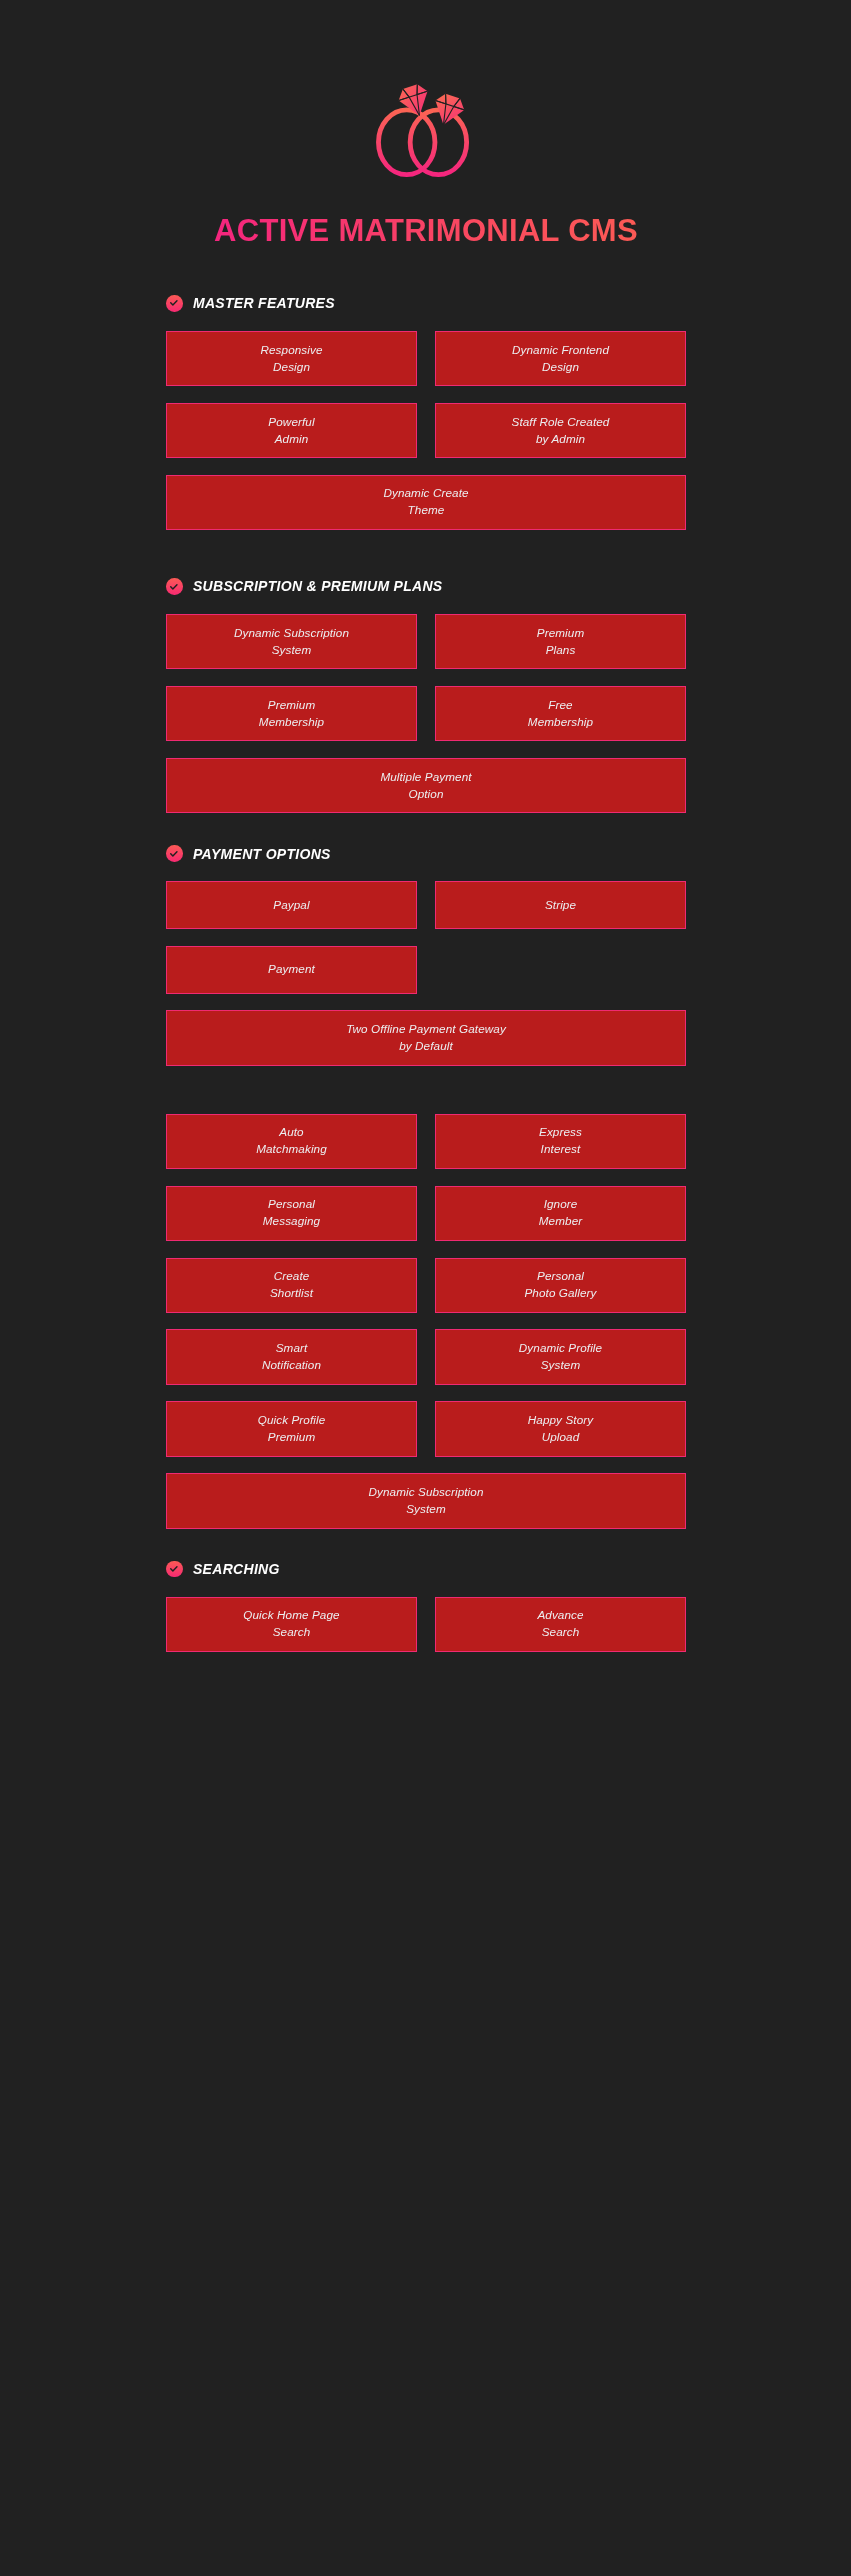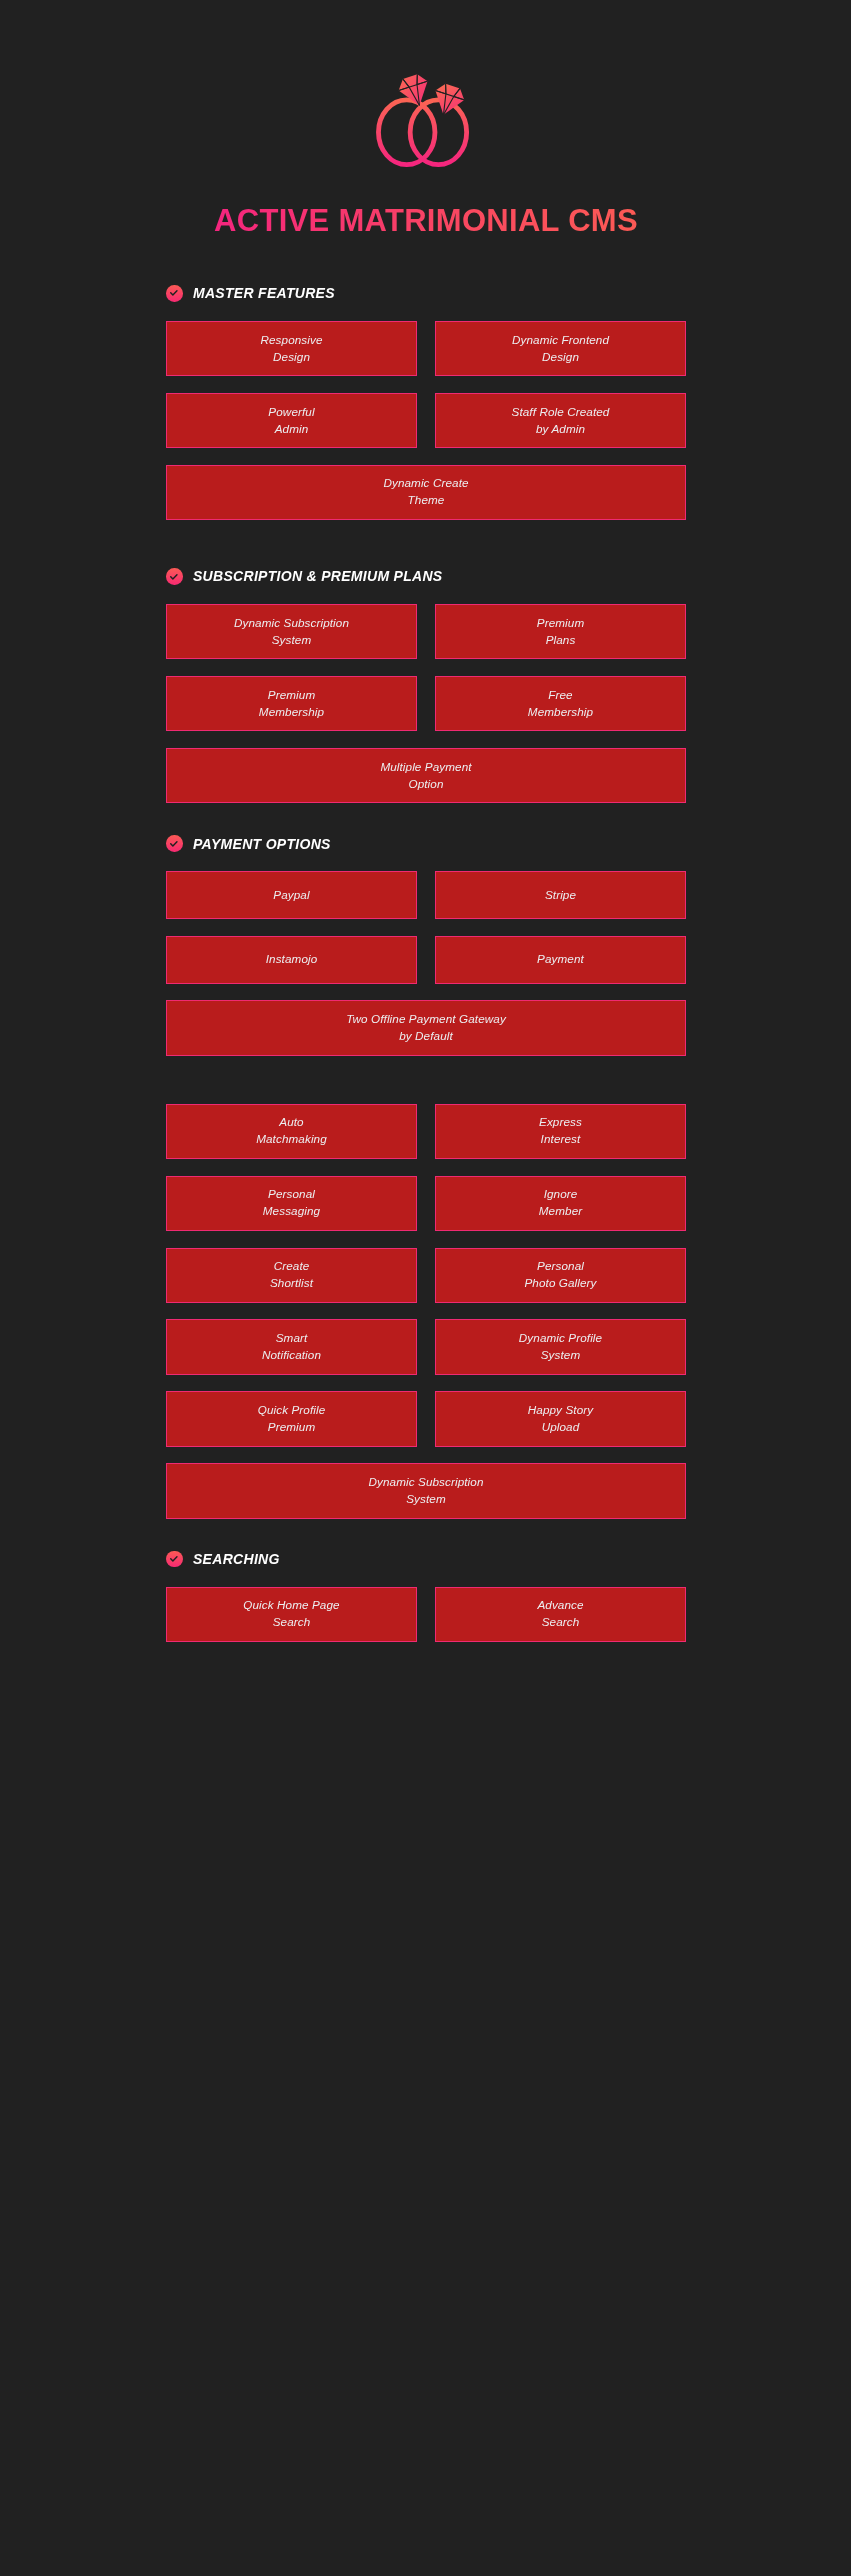--- a/index.html
+++ b/index.html
@@ -8,21 +8,21 @@
     background:#212121;
     font-family:"Liberation Sans", sans-serif;
   }
   body {
     width:852px;
     min-height:2576px;
     padding-top:66px;
     padding-bottom:138px;
   }
 
-  .page { width:776px; margin:0 auto; }
+  .page { width:776px; margin:10px auto; }
 
   
   .brand-header {
     display:flex;
     flex-direction:column;
     align-items:center;
     margin-bottom:46px;
   }
   .logo-wrap {
     width:152px; height:111px;
@@ -220,23 +220,20 @@
           <span class="section-title">PAYMENT OPTIONS</span>
         </div>
         <div class="feature-grid">
           <div class="feature-box">
             <span class="feature-line">Paypal</span>
           </div>
           <div class="feature-box">
             <span class="feature-line">Stripe</span>
           </div>
           <div class="feature-box">
-            <span class="feature-line">Instamojo</span>
-          </div>
-          <div class="feature-box">
             <span class="feature-line">Payment</span>
           </div>
           <div class="feature-box wide">
             <span class="feature-line">Two Offline Payment Gateway</span>
             <span class="feature-line">by Default</span>
           </div>
         </div>
       </div>
       <div style="height: 48px;"></div>
       <div class="section">

